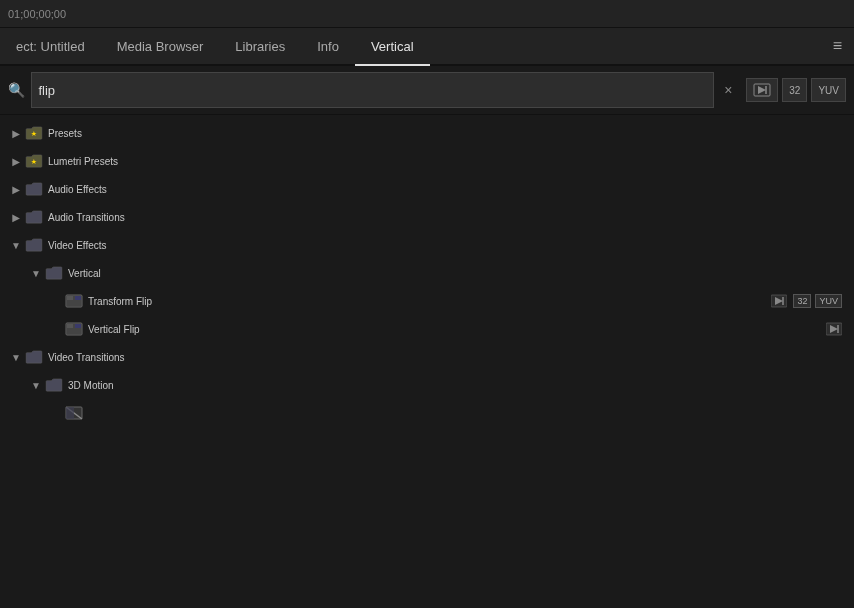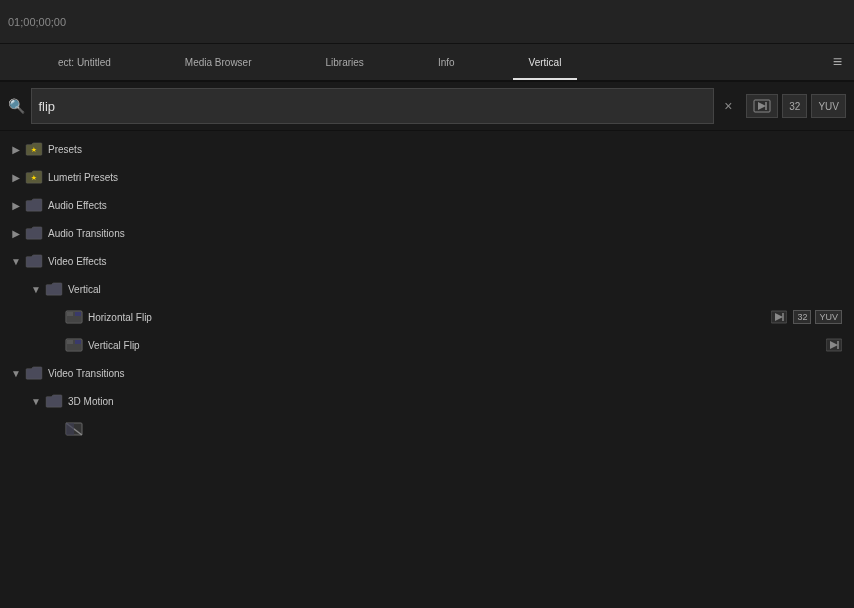--- a/index.html
+++ b/index.html
@@ -10,45 +10,44 @@
       font-size: 13px;
       width: 854px;
       height: 608px;
       overflow: hidden;
     }
 
     .top-bar {
       background: #232323;
       display: flex;
       align-items: center;
-      height: 44px;
+      height: 28px;
       padding: 0 8px;
       border-bottom: 1px solid #111;
     }
     .top-bar-title {
       color: #888;
       font-size: 11px;
     }
 
     .tabs {
       background: #232323;
       display: flex;
       align-items: center;
       height: 38px;
       border-bottom: 2px solid #111;
       position: relative;
     }
     .tab {
       padding: 8px 16px;
       cursor: pointer;
       color: #aaa;
-      font-size: 10px;
+      font-size: 13px;
       white-space: nowrap;
       position: relative;
-      margin-left: 42px;
     }
     .tab.active {
       color: #e0e0e0;
     }
     .tab.active::after {
       content: '';
       position: absolute;
       bottom: -4px;
       left: 0;
       right: 0;
@@ -306,21 +305,21 @@
   <div class="tree-item indent-3">
     <span class="chevron"></span>
     <span class="effect-icon">
       <svg width="18" height="16" viewBox="0 0 18 16">
         <rect x="1" y="2" width="16" height="12" rx="1" fill="#333" stroke="#666" stroke-width="1"></rect>
         <rect x="2" y="3" width="14" height="10" fill="#444"></rect>
         <rect x="2" y="3" width="6" height="4" fill="#555"></rect>
         <rect x="10" y="3" width="6" height="4" fill="#3a3a6a"></rect>
       </svg>
     </span>
-    <span class="item-label">Horizontal Flip</span>
+    <span class="item-label">Transform Flip</span>
     <div class="item-tags">
       <span class="tag-accel">
         <svg width="16" height="14" viewBox="0 0 16 14">
           <rect x="0" y="1" width="16" height="12" rx="1" fill="#2d2d2d" stroke="#555" stroke-width="0.8"></rect>
           <polygon points="4,3 12,7 4,11" fill="#888"></polygon>
           <line x1="12" y1="3" x2="12" y2="11" stroke="#888" stroke-width="1.5"></line>
         </svg>
       </span>
       <span class="tag-32">32</span>
       <span class="tag-yuv">YUV</span>

